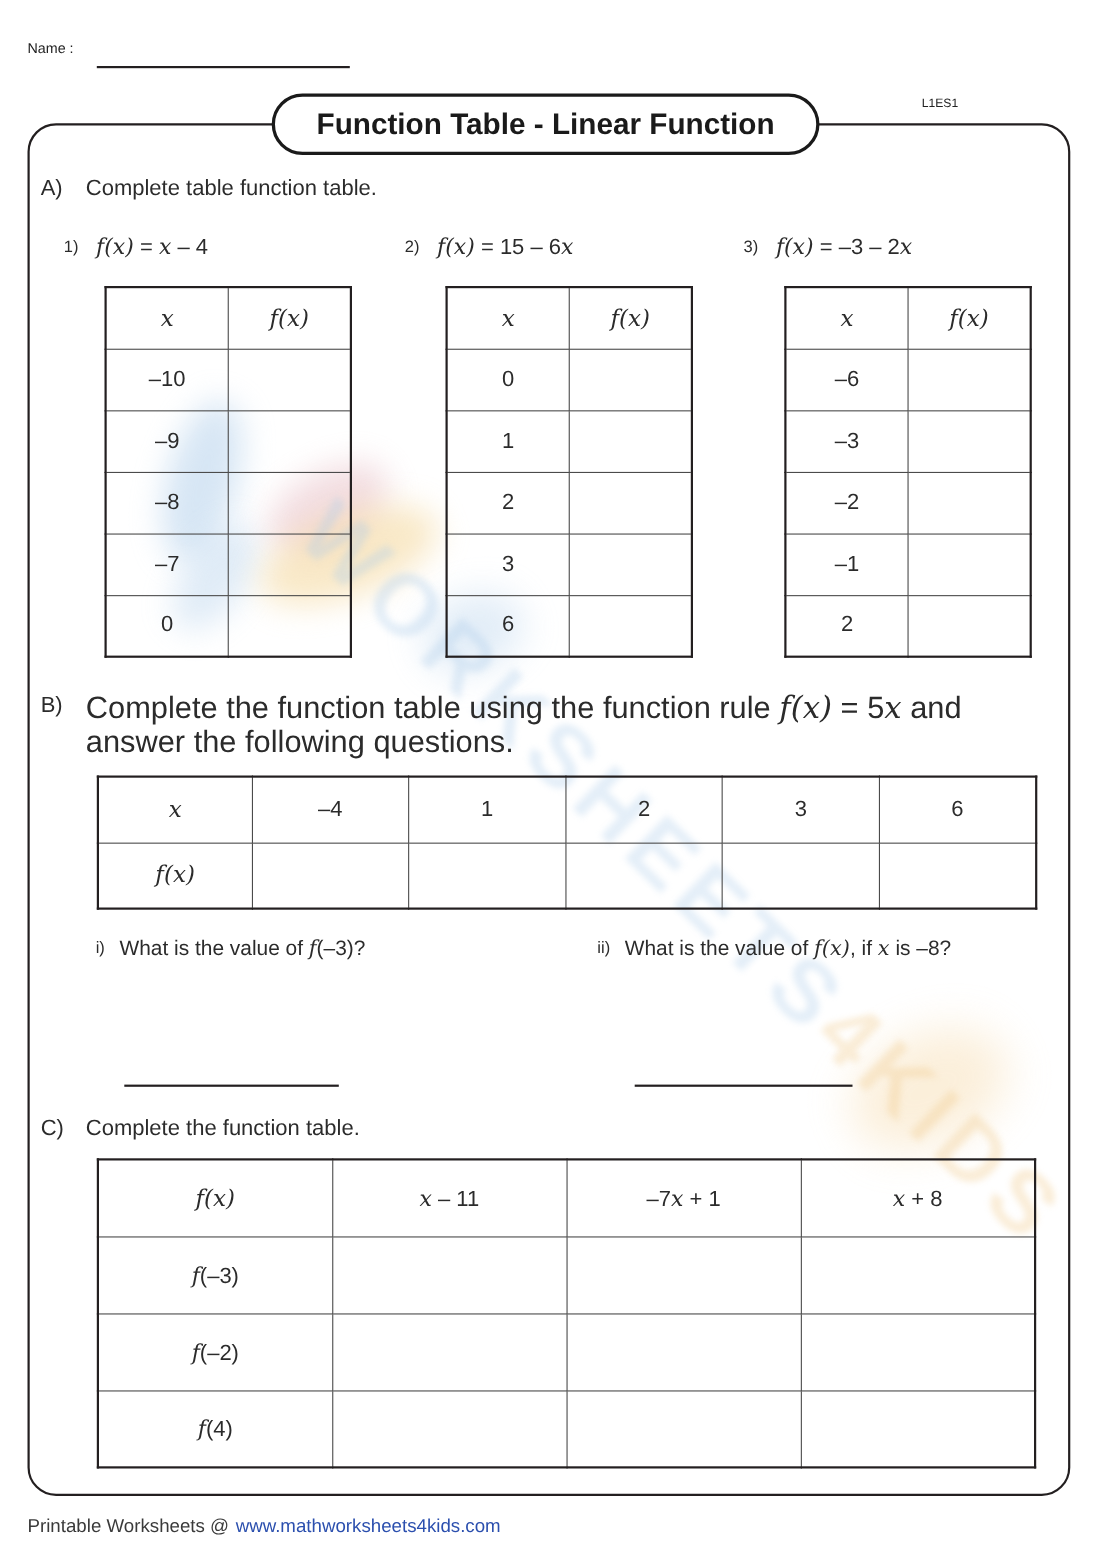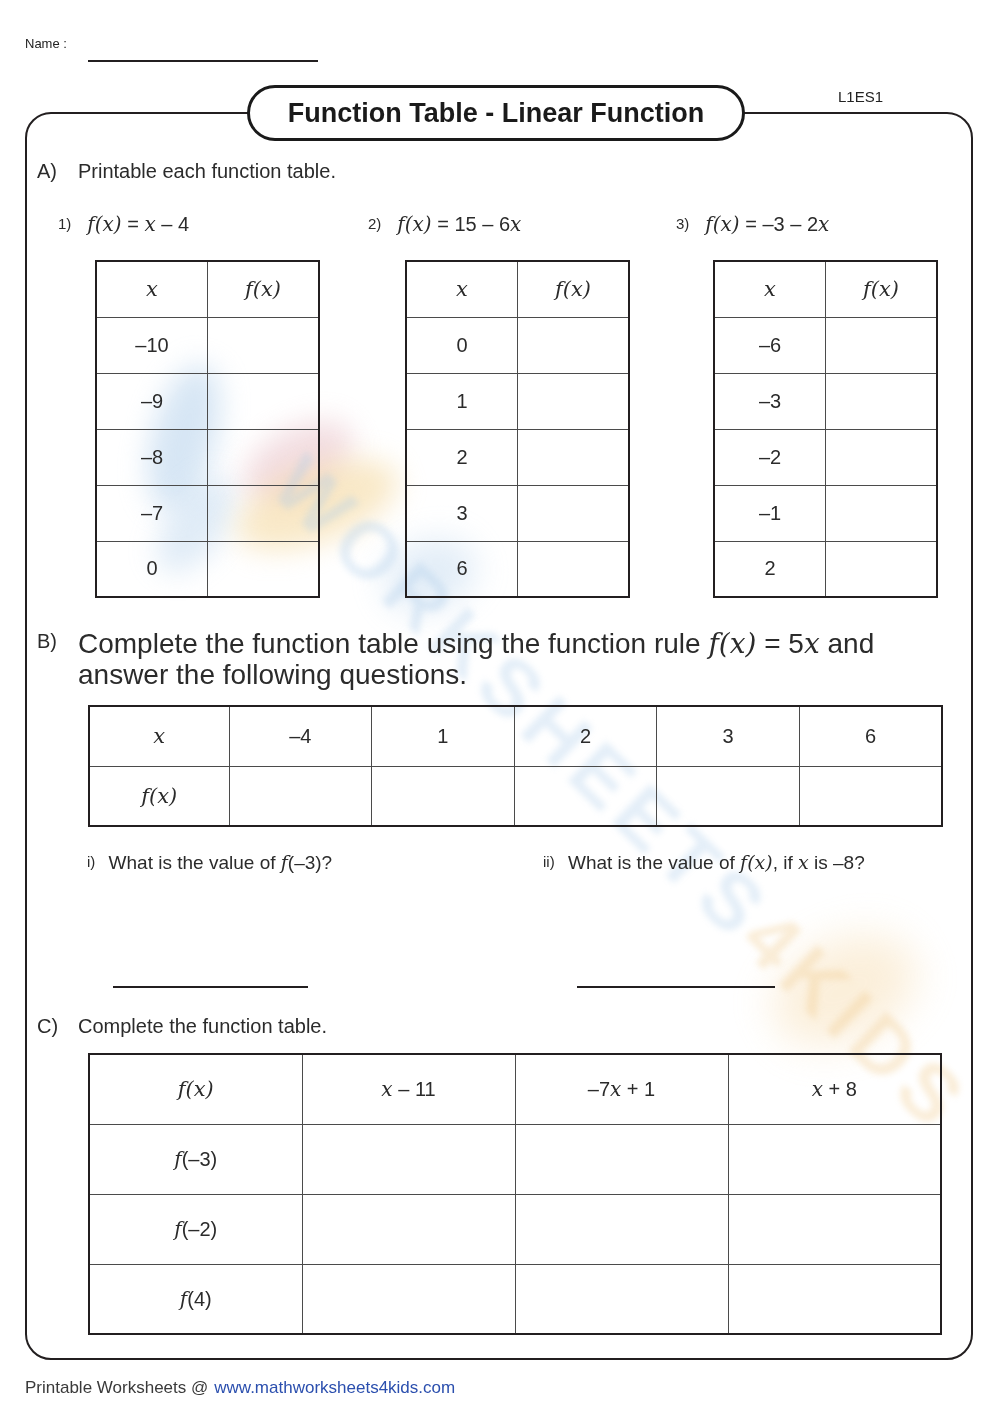--- a/index.html
+++ b/index.html
@@ -13,21 +13,21 @@
   
   .blob { position:absolute; border-radius:50%; }
   .wm-text { position:absolute; left:318px; top:438px; white-space:nowrap;
              transform:rotate(44deg); transform-origin:0 0;
              font-weight:bold; font-size:80px; letter-spacing:8px;
              filter:blur(3px); opacity:.33; }
 
   
   .name-label { position:absolute; left:25px; top:36px; font-size:13px; color:#222; }
   .name-line  { position:absolute; left:88px; top:60px; width:230px; border-bottom:2px solid #231f20; }
-  .ws-code    { position:absolute; left:838px; top:88px; font-size:15px; color:#222; }
+  .ws-code    { position:absolute; left:838px; top:88px; font-size:11px; color:#222; }
 
   .sheet-border { position:absolute; left:25px; top:112px; width:948px; height:1248px;
                   border:2px solid #231f20; border-radius:26px; }
 
   .title-pill { position:absolute; left:247px; top:85px; width:498px; height:56px;
                 background:#fff; border:3px solid #1a1a1a; border-radius:30px;
                 display:flex; align-items:center; justify-content:center;
                 font-family:Liberation Sans, sans-serif; font-weight:bold; font-size:27px; color:#1a1a1a; }
 
   
@@ -84,21 +84,21 @@
 
   <span class="name-label">Name :</span>
   <span class="name-line"></span>
   <span class="ws-code">L1ES1</span>
 
   <div class="sheet-border"></div>
   <div class="title-pill">Function Table - Linear Function</div>
 
   <div class="sec-head" style="left:37px; top:160px;">
     <span class="sec-label">A)</span>
-    <span>Printable each function table.</span>
+    <span>Complete table function table.</span>
   </div>
 
   <div class="rule" style="left:58px;">
     <span class="pnum">1)</span><span><span class="mi">f(x)</span> = <span class="mi">x</span> – 4</span>
   </div>
   <div class="rule" style="left:368px;">
     <span class="pnum">2)</span><span><span class="mi">f(x)</span> = 15 – 6<span class="mi">x</span></span>
   </div>
   <div class="rule" style="left:676px;">
     <span class="pnum">3)</span><span><span class="mi">f(x)</span> = –3 – 2<span class="mi">x</span></span>

